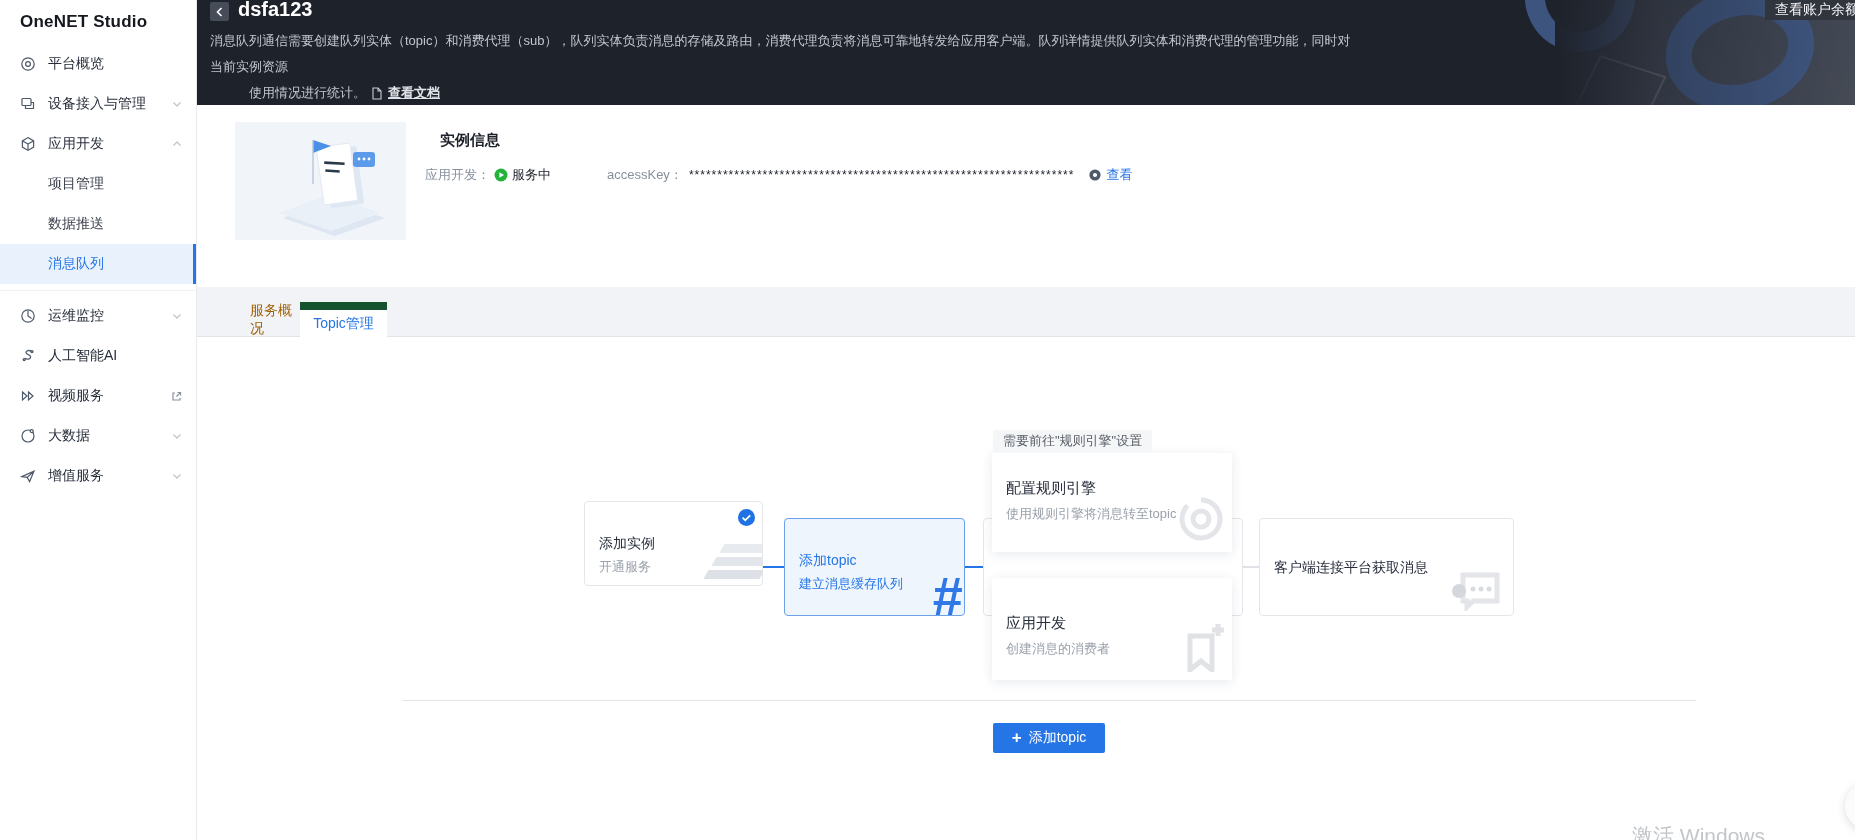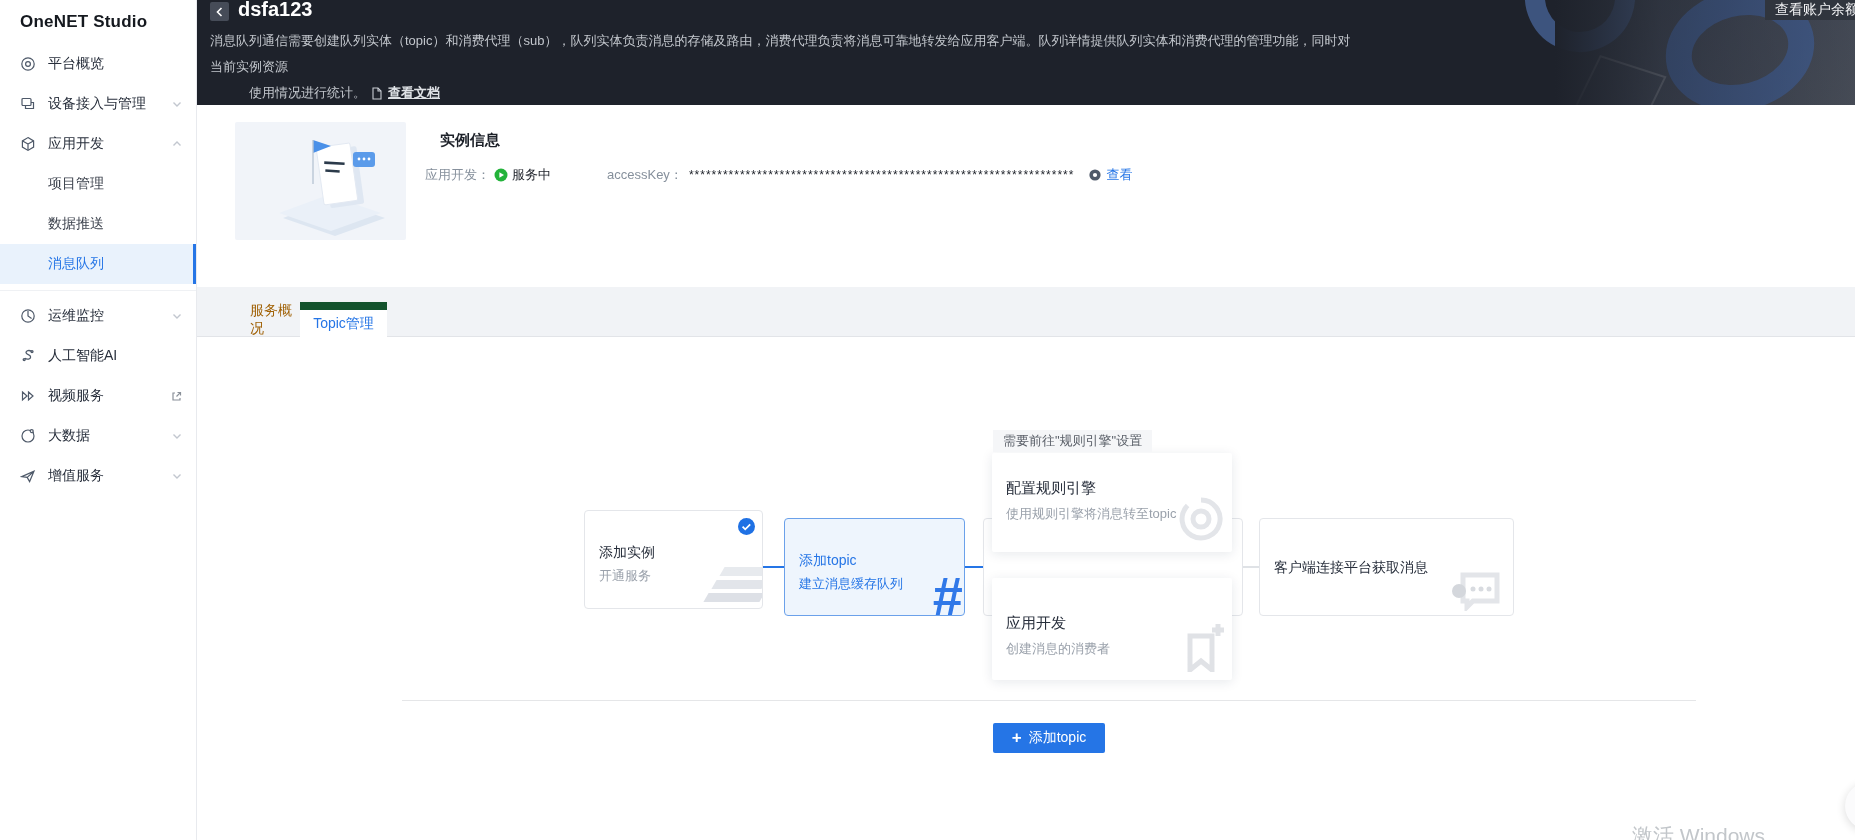--- a/index.html
+++ b/index.html
@@ -53,21 +53,21 @@
   .tab { position:absolute; top:15px; height:35px; display:flex; align-items:center; justify-content:center; font-size:14px; cursor:pointer; }
   .tab-overview { left:53px; width:52px; color:#a16207; }
   .tab-topic { left:103px; width:87px; background:#fff; color:#2575e6; border-top:8px solid #14532d; z-index:2; }
 
   
   .content { position:absolute; left:0; top:337px; width:1658px; height:503px; background:#fff; }
 
   .fbox { position:absolute; background:#fff; border:1px solid #e4e6ea; border-radius:4px; overflow:hidden; }
   .fbox .ft { position:absolute; left:14px; top:33px; font-size:14px; color:#272e3b; }
   .fbox .fs { position:absolute; left:14px; top:56px; font-size:13px; color:#9aa1ab; }
-  .box1 { left:387px; top:173px; width:179px; height:99px; }
+  .box1 { left:387px; top:164px; width:179px; height:85px; }
   .box2 { left:587px; top:181px; width:181px; height:98px; background:#eef5fd; border:1px solid #6ba1ea; }
   .box2 .ft, .box2 .fs { color:#2575e6; }
   .boxmid { left:786px; top:181px; width:260px; height:98px; }
   .box4 { left:1062px; top:181px; width:255px; height:98px;font-family:Liberation Serif, serif; }
   .box4 .ft { top:40px; }
   .check-badge { position:absolute; right:7px; top:7px; width:17px; height:17px; }
   .bars { position:absolute; right:-4px; bottom:6px; }
   .bars div { height:9px; margin-top:4px; background:#e0e3e8; transform:skewX(-30deg); }
   .bars .b1 { width:44px; margin-left:16px; background:#e7eaee; }
   .bars .b2 { width:50px; margin-left:8px; background:#e2e5ea; }

